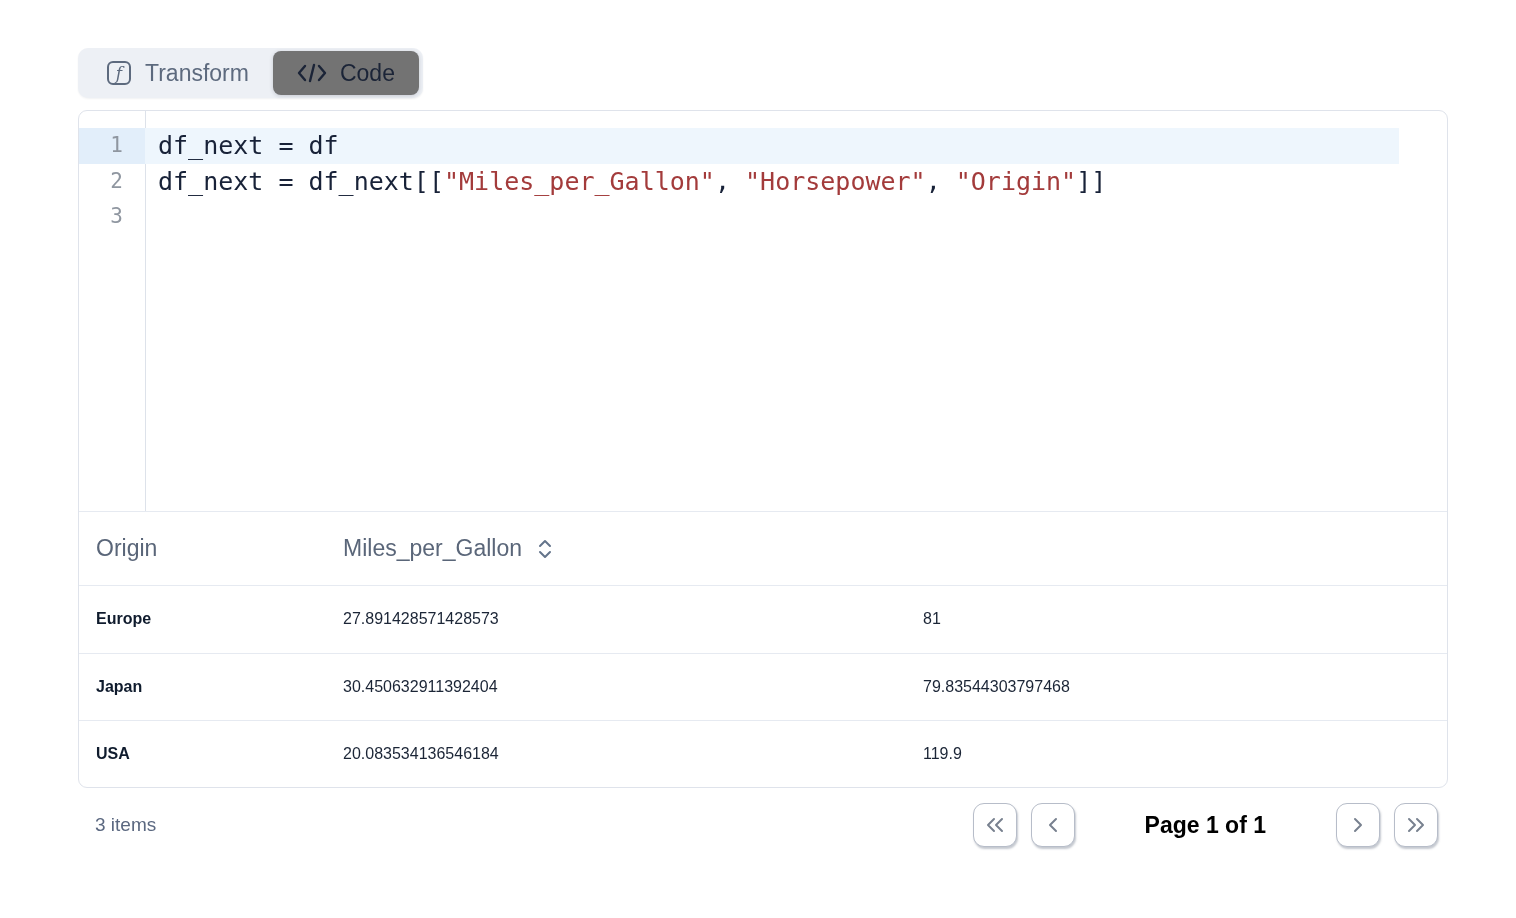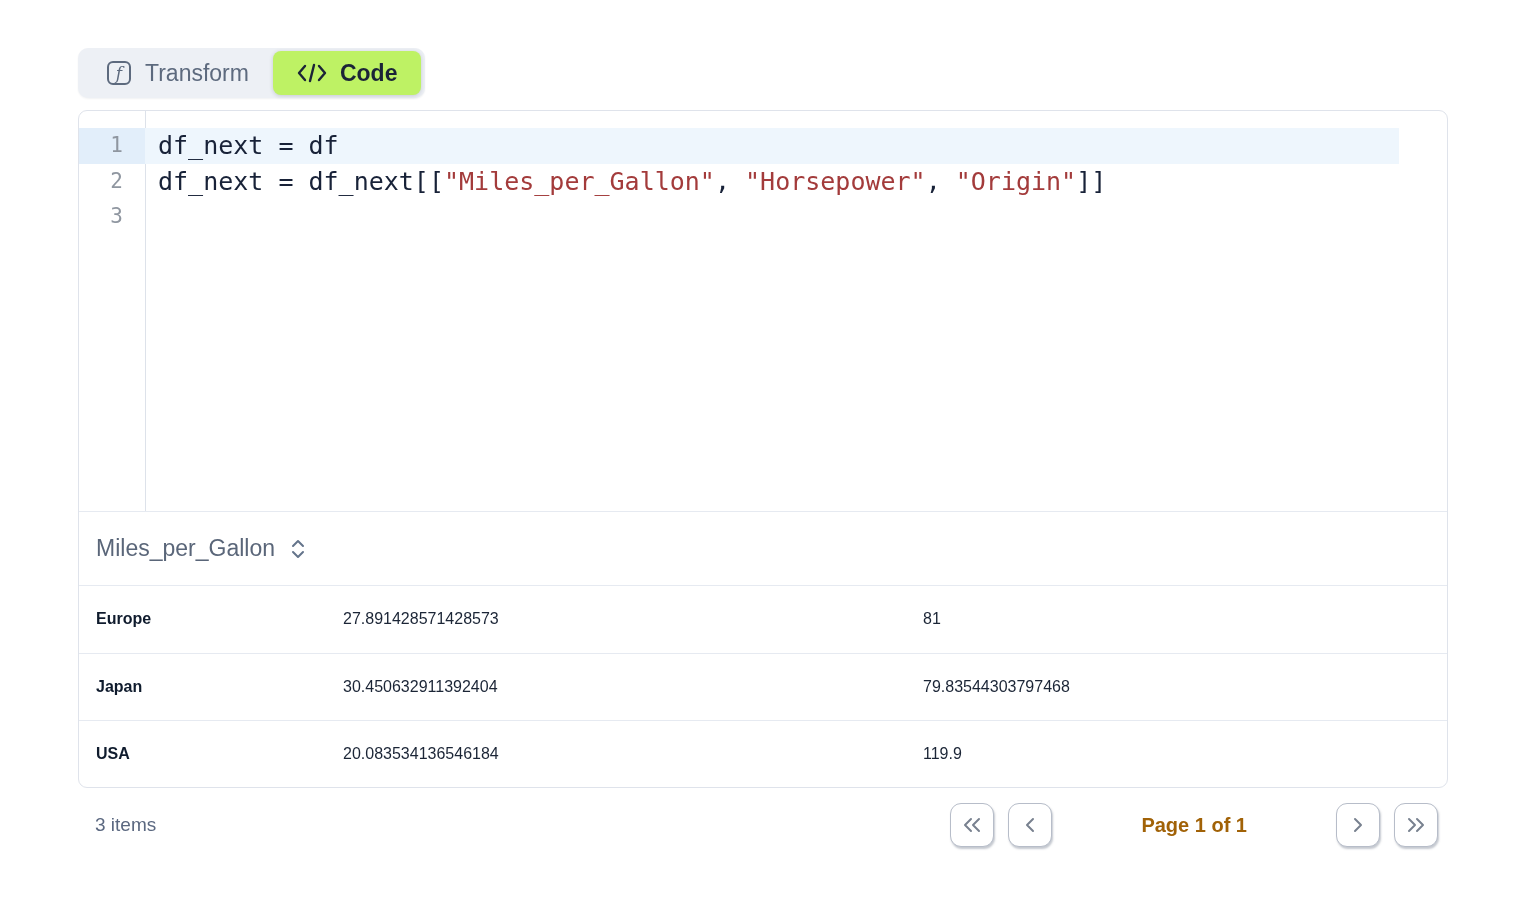--- a/index.html
+++ b/index.html
@@ -7,21 +7,21 @@
     font-family: "Liberation Sans", sans-serif; }
   body { position: relative; overflow: hidden; }
 
   
   .tabbar { position: absolute; left: 78px; top: 48px; height: 50px;
     background: #edf0f5; border-radius: 10px; display: inline-flex;
     align-items: center; padding: 3px 4px; box-shadow: 0 1px 2px rgba(20,30,50,.06); }
   .tab { display: flex; align-items: center; gap: 13px; height: 44px;
     padding: 0 24px; border-radius: 8px; font-size: 23px; cursor: pointer; }
   .tab.inactive { color: #5d6a7e; font-weight: 500; }
-  .tab.active { background: #bef264; color: #1b2437; font-weight: 700;
+  .tab.active { background: #737373; color: #1b2437; font-weight: 400;
     box-shadow: 0 1px 4px rgba(20,30,50,.18); }
   .tab svg { display: block; }
 
   
   .panel { position: absolute; left: 78px; top: 110px; width: 1370px; height: 678px;
     border: 1.5px solid #dfe3eb; border-radius: 9px; background: #fff; overflow: hidden; }
 
   
   .code-area { position: relative; height: 401px; border-bottom: 1px solid #e6eaf1;
     font-family: "DejaVu Sans Mono", monospace; font-size: 25px; line-height: 35.5px;
@@ -50,21 +50,21 @@
 
   
   .footer { position: absolute; left: 78px; top: 800px; width: 1370px; height: 50px;
     display: flex; align-items: center; }
   .items-count { font-size: 19px; color: #5b6880; padding-left: 17px; }
   .pager { margin-left: auto; margin-right: 10px; display: flex; align-items: center; }
   .pg-btn { width: 44px; height: 44px; border-radius: 11px; background: #fff;
     border: 1.5px solid #b7bdc9; display: flex; align-items: center; justify-content: center;
     box-shadow: 1px 2px 2px rgba(90,100,120,.35); cursor: pointer; }
   .pg-btn + .pg-btn { margin-left: 14px; }
-  .page-label { font-size: 20px; font-weight: 600; color: #a16207; margin: 0 89px; }
+  .page-label { font-size: 23px; font-weight: 600; color: #000000; margin: 0 70px; }
   .pg-btn svg { display: block; }
 </style>
 </head>
 <body>
 
 <div class="tabbar">
   <div class="tab inactive">
     <span>
       <svg width="26" height="26" viewBox="0 0 26 26">
         <rect x="2" y="2" width="22" height="22" rx="5" fill="none" stroke="#5d6a7e" stroke-width="2"></rect>
@@ -99,20 +99,23 @@
           <span class="ln">2</span>
           <span class="src"><span>df_next = df_next[[</span><span class="tok-string">"Miles_per_Gallon"</span><span>, </span><span class="tok-string">"Horsepower"</span><span>, </span><span class="tok-string">"Origin"</span><span>]]</span></span>
         </div>
         <div class="code-line">
           <span class="ln">3</span>
         </div>
       </div>
   </div>
 
   <div class="tbl-row tbl-header">
+    <div class="cell">
+      <span>Origin</span>
+    </div>
     <div class="cell">
       <span>Miles_per_Gallon</span>
       <span class="sort-icon">
         <svg width="16" height="20" viewBox="0 0 16 20" fill="none" stroke="#64748b" stroke-width="2" stroke-linecap="round" stroke-linejoin="round">
           <path d="M3 7 L8 2 L13 7"></path>
           <path d="M3 13 L8 18 L13 13"></path>
         </svg>
       </span>
     </div>
   </div>

